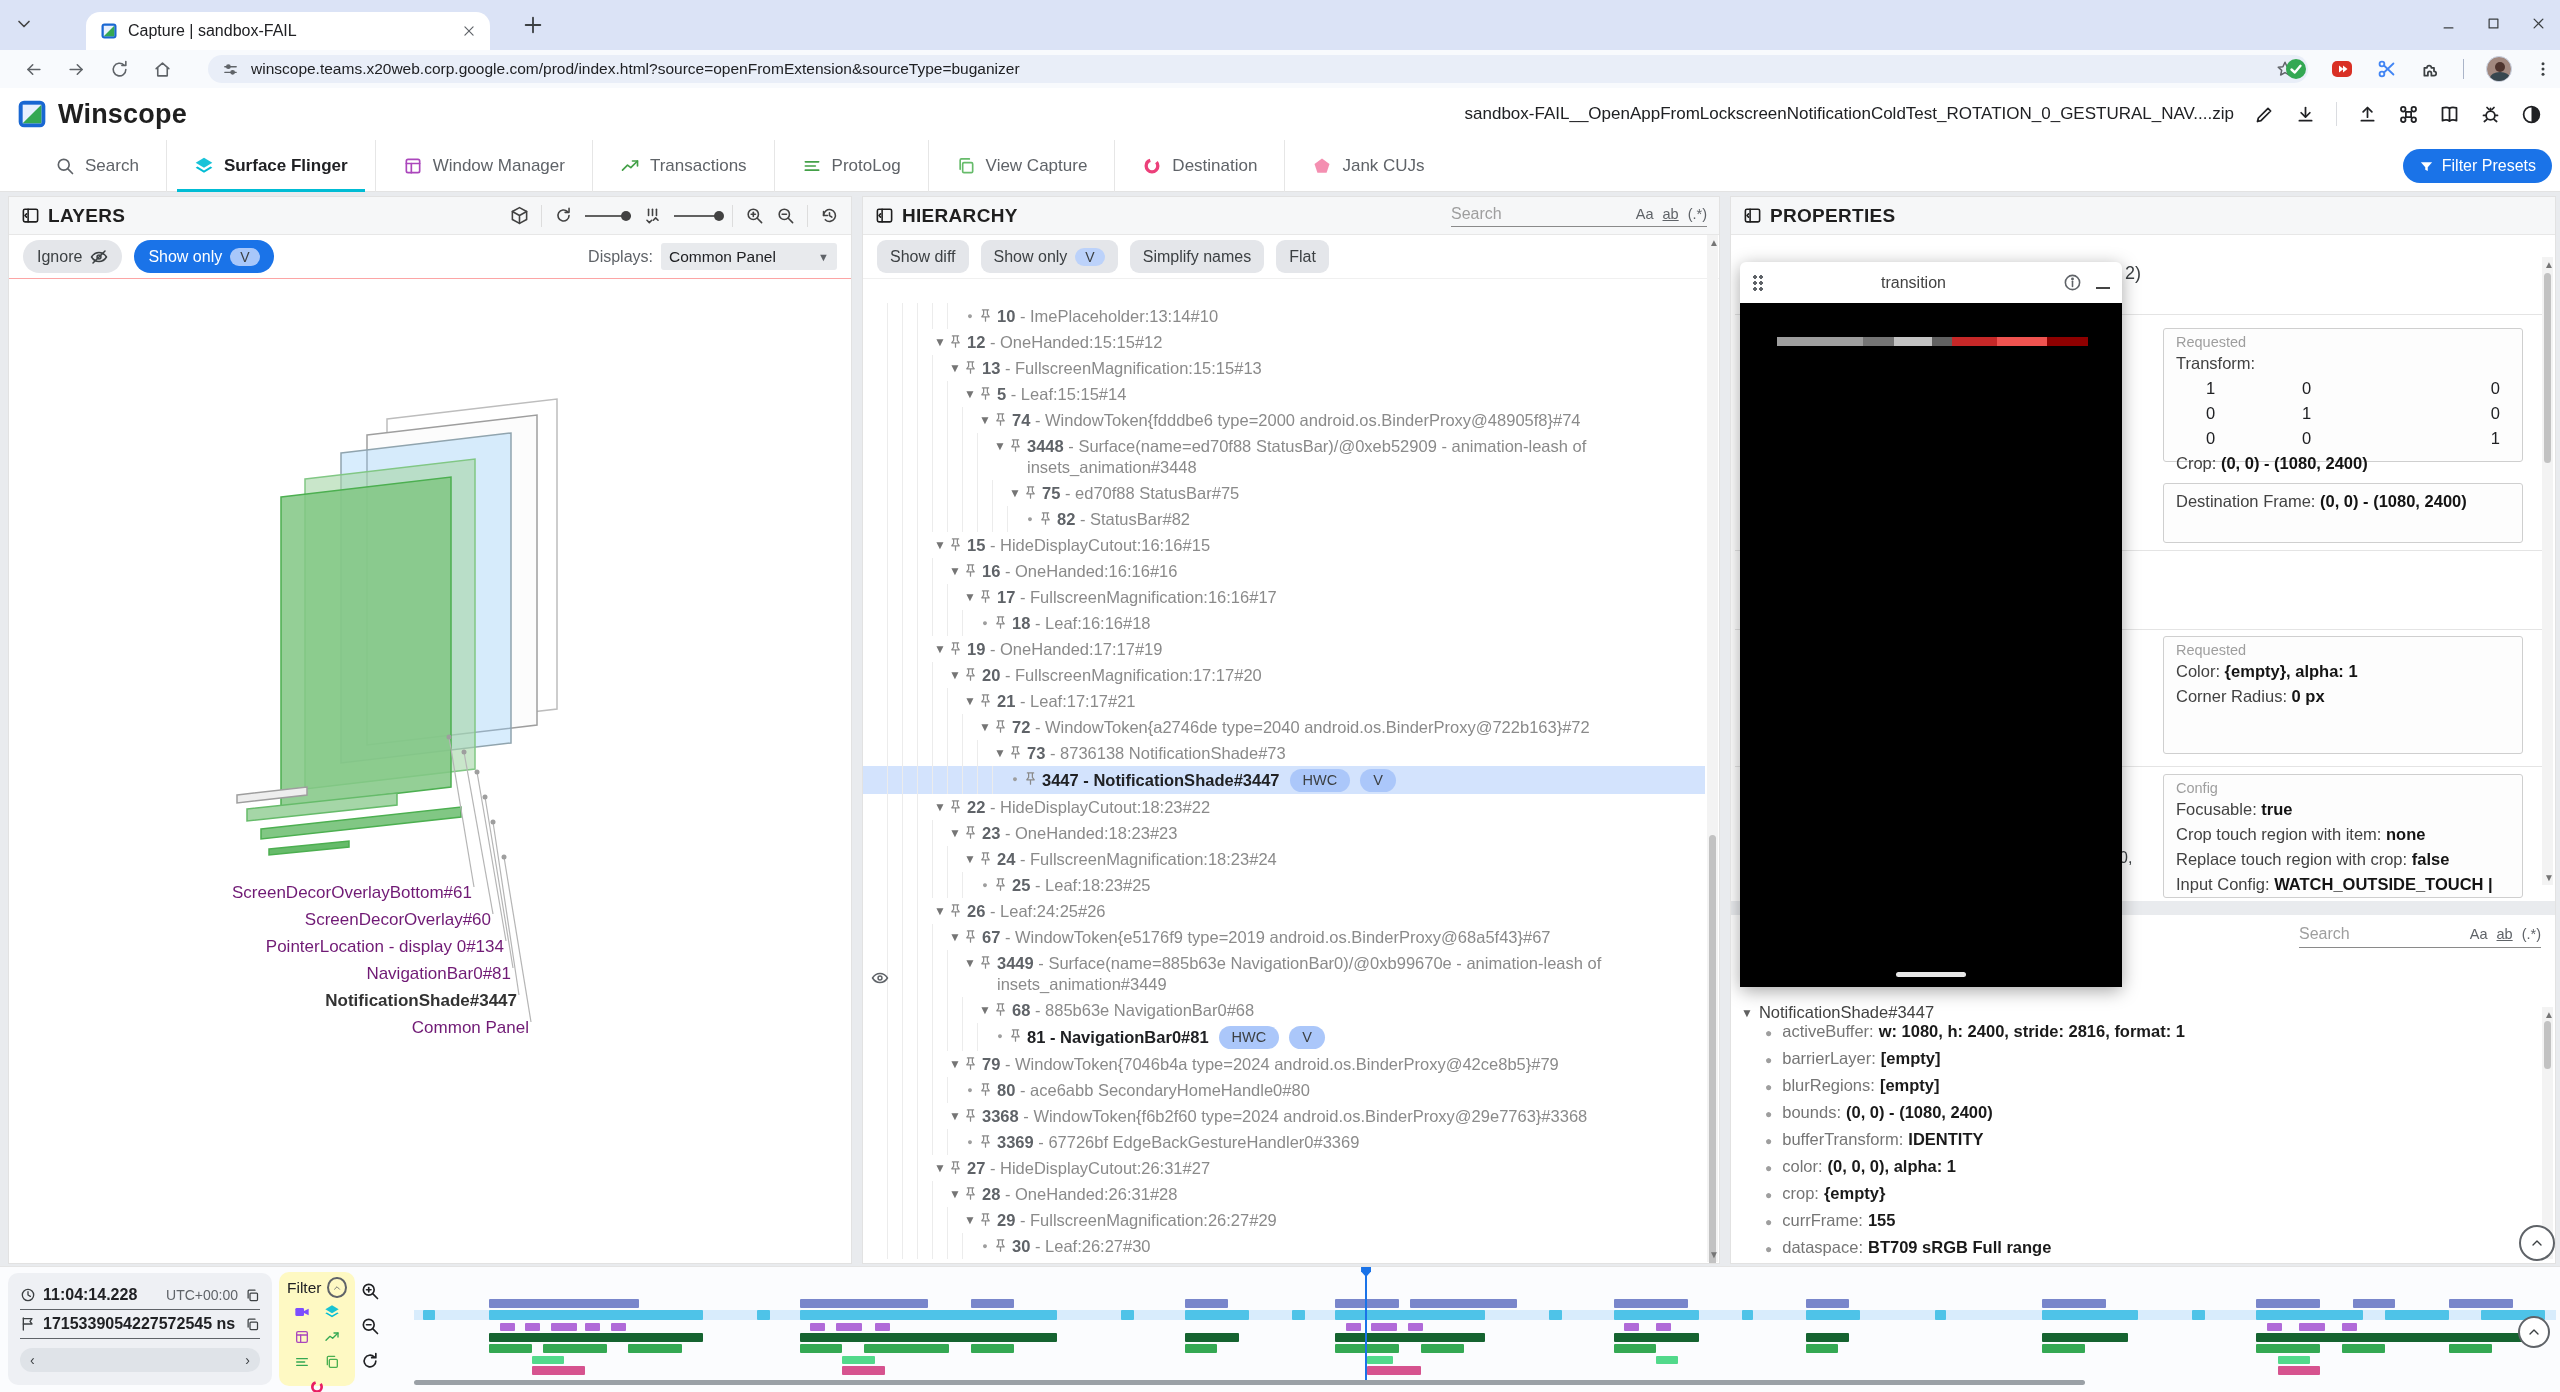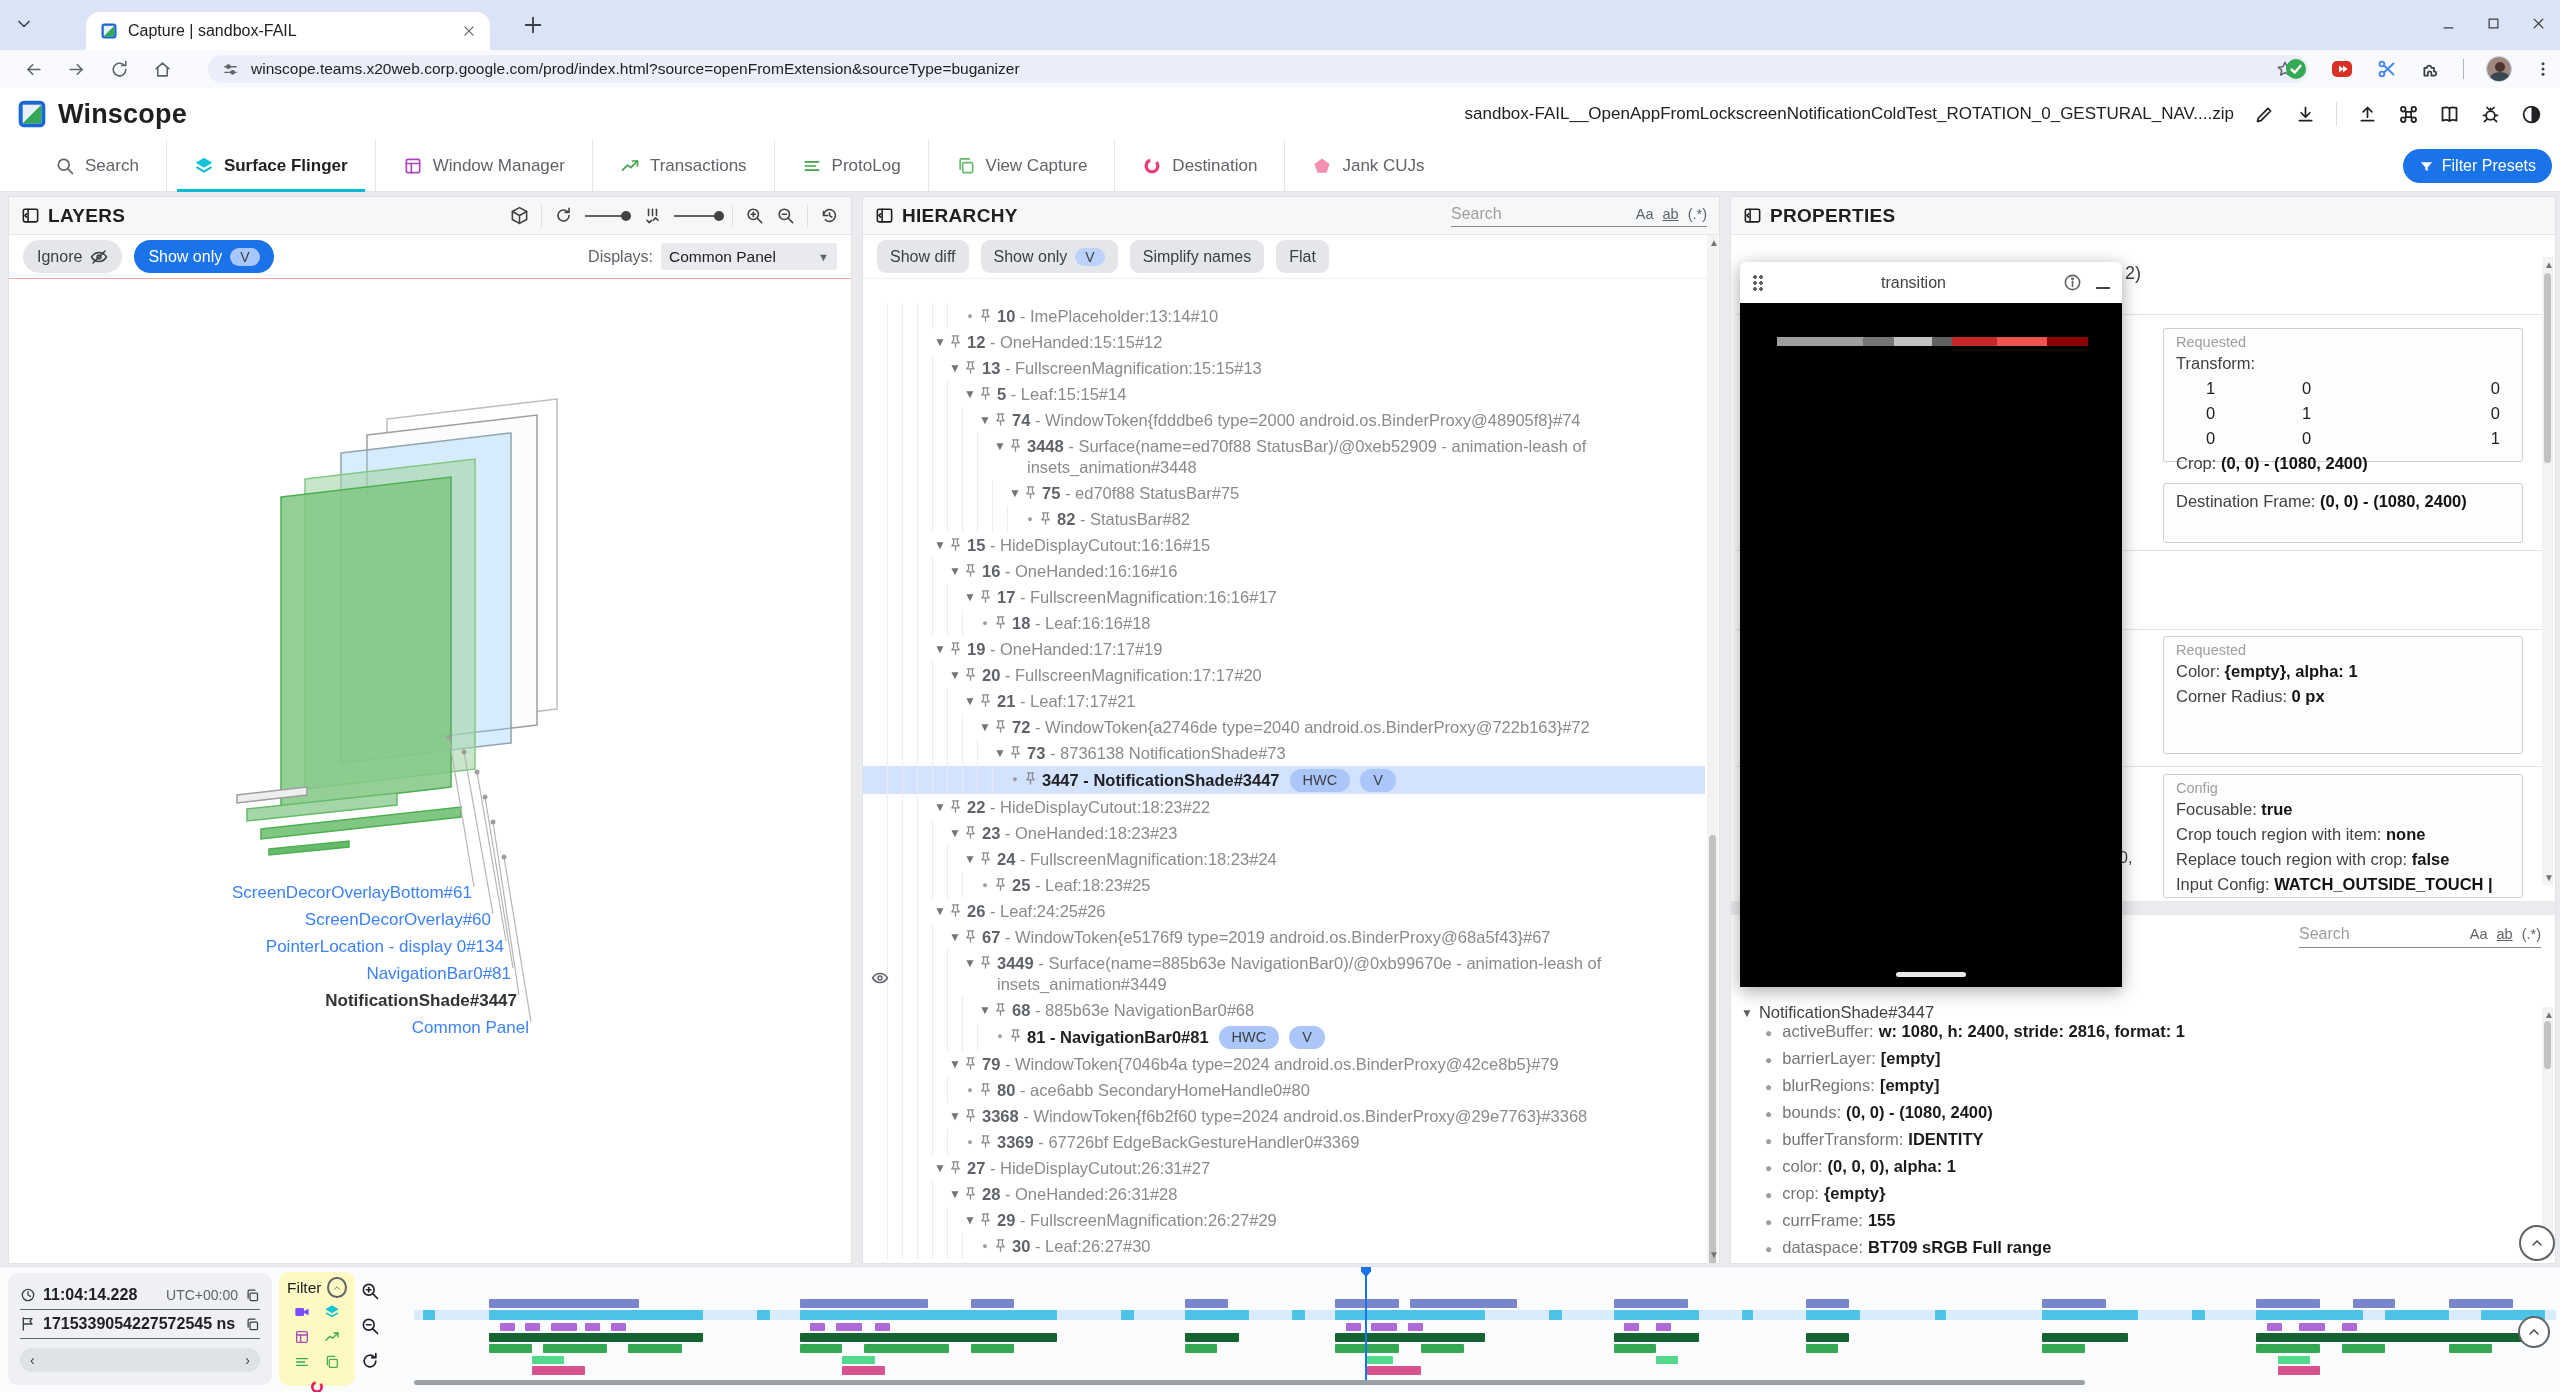--- a/index.html
+++ b/index.html
@@ -64,21 +64,21 @@
   .tool-sep{width:1px;height:22px;background:#ddd;}
   #layers-controls{height:44px;display:flex;align-items:center;padding:0 14px;border-bottom:1px solid #fca5a5;gap:12px;}
   .chip{height:33px;border-radius:17px;background:#e4e6ea;color:#3c4043;font-size:16px;display:inline-flex;align-items:center;padding:0 14px;gap:8px;}
   .chip.blue{background:#1a73e8;color:#fff;}
   .vbadge{background:#a8c7fa;color:#3c4043;border-radius:11px;padding:1px 10px;font-size:14px;}
   #displays-wrap{margin-left:auto;display:flex;align-items:center;gap:8px;}
   #displays-label{font-size:16px;color:#5f6368;}
   #displays-select{width:176px;height:27px;background:#e8eaed;border-radius:3px;display:flex;align-items:center;padding:0 8px;font-size:15.5px;color:#202124;}
   #displays-select .caret{margin-left:auto;font-size:11px;color:#5f6368;}
   #layers-canvas{position:absolute;left:0;top:110px;width:842px;height:956px;}
-  .l3d-label{position:absolute;font-size:17px;color:#3b82f6;white-space:nowrap;}
+  .l3d-label{position:absolute;font-size:17px;color:#701a75;white-space:nowrap;}
   .l3d-label.bold{color:#333;font-weight:700;}
 
   
   #hier-search{margin-left:auto;width:256px;border-bottom:1px solid #8a8a8a;display:flex;align-items:center;gap:9px;padding-bottom:3px;}
   .search-ph{font-size:16px;color:#9e9e9e;flex:1;}
   .s-opt{font-size:14.5px;color:#5f6368;}
   .s-opt.u{text-decoration:underline;}
   #hier-chips{height:44px;display:flex;align-items:center;gap:12px;padding:0 14px;border-bottom:1px solid #f0f0f0;}
   .hchip{height:33px;border-radius:9px;background:#e4e6ea;color:#3c4043;font-size:16px;display:inline-flex;align-items:center;padding:0 13px;gap:8px;}
   .hchip .vbadge{background:#bcd2fa;}

